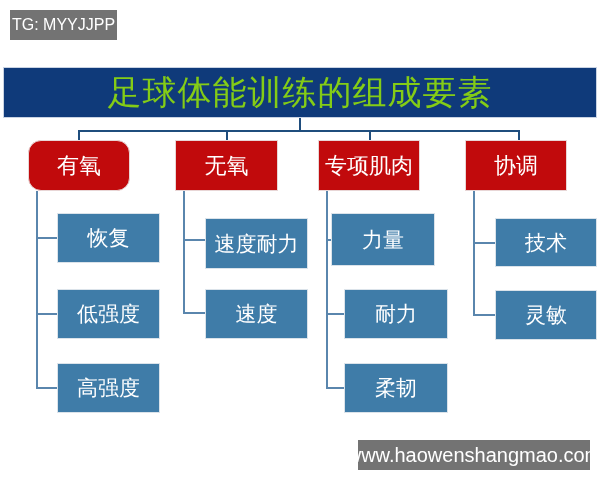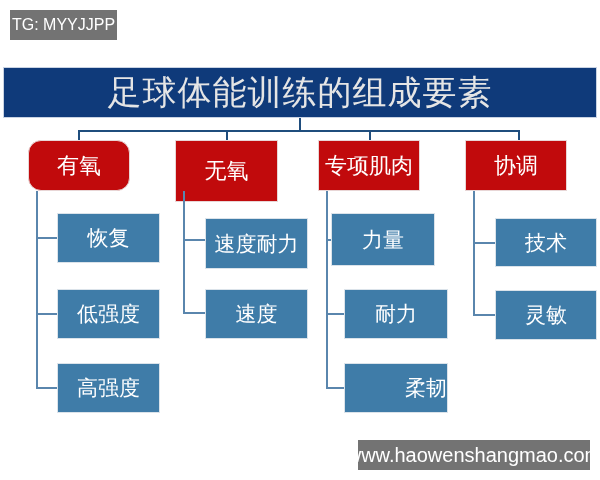--- a/index.html
+++ b/index.html
@@ -12,21 +12,21 @@
     .watermark {
       background: #737373; color: #ffffff;
       font-family: "Liberation Sans", "DejaVu Sans", sans-serif;
       display: flex; align-items: center; justify-content: center;
     }
     #wm-tg { left: 10px; top: 10px; width: 107px; height: 30px; font-size: 16px; }
     #wm-url { left: 358px; top: 440px; width: 232px; height: 30px; font-size: 20px; }
 
     .title-bar {
       left: 3px; top: 67px; width: 594px; height: 51px;
-      background: #0f3a7a; color: #e5e5e5;
+      background: #0f3a7a; color: #84cc16;
       border: 1px solid #c9d3e3;
       display: flex; align-items: center; justify-content: center;
       font-size: 34px; letter-spacing: 1px;
     }
     .line { background: #1f4d7d; }
     .line-light { background: #5a86ad; }
     .box {
       display: flex; align-items: center; justify-content: center;
       color: #ffffff; text-align: center;
     }
@@ -64,21 +64,21 @@
 <div class="abs box blue" style="left:57px; top:213px; width:103px; height:50px;">
   <span>恢复</span>
 </div>
 <div class="abs box blue" style="left:57px; top:289px; width:103px; height:50px;">
   <span>低强度</span>
 </div>
 <div class="abs box blue" style="left:57px; top:363px; width:103px; height:50px;">
   <span>高强度</span>
 </div>
 
-<div class="abs box red" style="left:175px; top:140px; width:103px; height:62px;">
+<div class="abs box red" style="left:175px; top:140px; width:103px; height:51px;">
   <span>无氧</span>
 </div>
 <div class="abs line-light" style="left:183px; top:191px; width:2px; height:123px;"></div>
 <div class="abs line-light" style="left:183px; top:239px; width:22px; height:2px;"></div>
 <div class="abs line-light" style="left:183px; top:312px; width:22px; height:2px;"></div>
 <div class="abs box blue" style="left:205px; top:218px; width:103px; height:51px;">
   <span>速度耐力</span>
 </div>
 <div class="abs box blue" style="left:205px; top:289px; width:103px; height:50px;">
   <span>速度</span>
@@ -90,21 +90,21 @@
 <div class="abs line-light" style="left:326px; top:191px; width:2px; height:198px;"></div>
 <div class="abs line-light" style="left:326px; top:239px; width:18px; height:2px;"></div>
 <div class="abs line-light" style="left:326px; top:313px; width:18px; height:2px;"></div>
 <div class="abs line-light" style="left:326px; top:387px; width:18px; height:2px;"></div>
 <div class="abs box blue" style="left:331px; top:213px; width:104px; height:53px;">
   <span>力量</span>
 </div>
 <div class="abs box blue" style="left:344px; top:289px; width:104px; height:50px;">
   <span>耐力</span>
 </div>
-<div class="abs box blue" style="left:344px; top:363px; width:104px; height:50px;justify-content:flex-end;">
+<div class="abs box blue" style="left:344px; top:363px; width:104px; height:50px;">
   <span>柔韧</span>
 </div>
 
 <div class="abs box red" style="left:465px; top:140px; width:102px; height:51px;">
   <span>协调</span>
 </div>
 <div class="abs line-light" style="left:473px; top:191px; width:2px; height:125px;"></div>
 <div class="abs line-light" style="left:473px; top:242px; width:22px; height:2px;"></div>
 <div class="abs line-light" style="left:473px; top:314px; width:22px; height:2px;"></div>
 <div class="abs box blue" style="left:495px; top:218px; width:102px; height:49px;">

